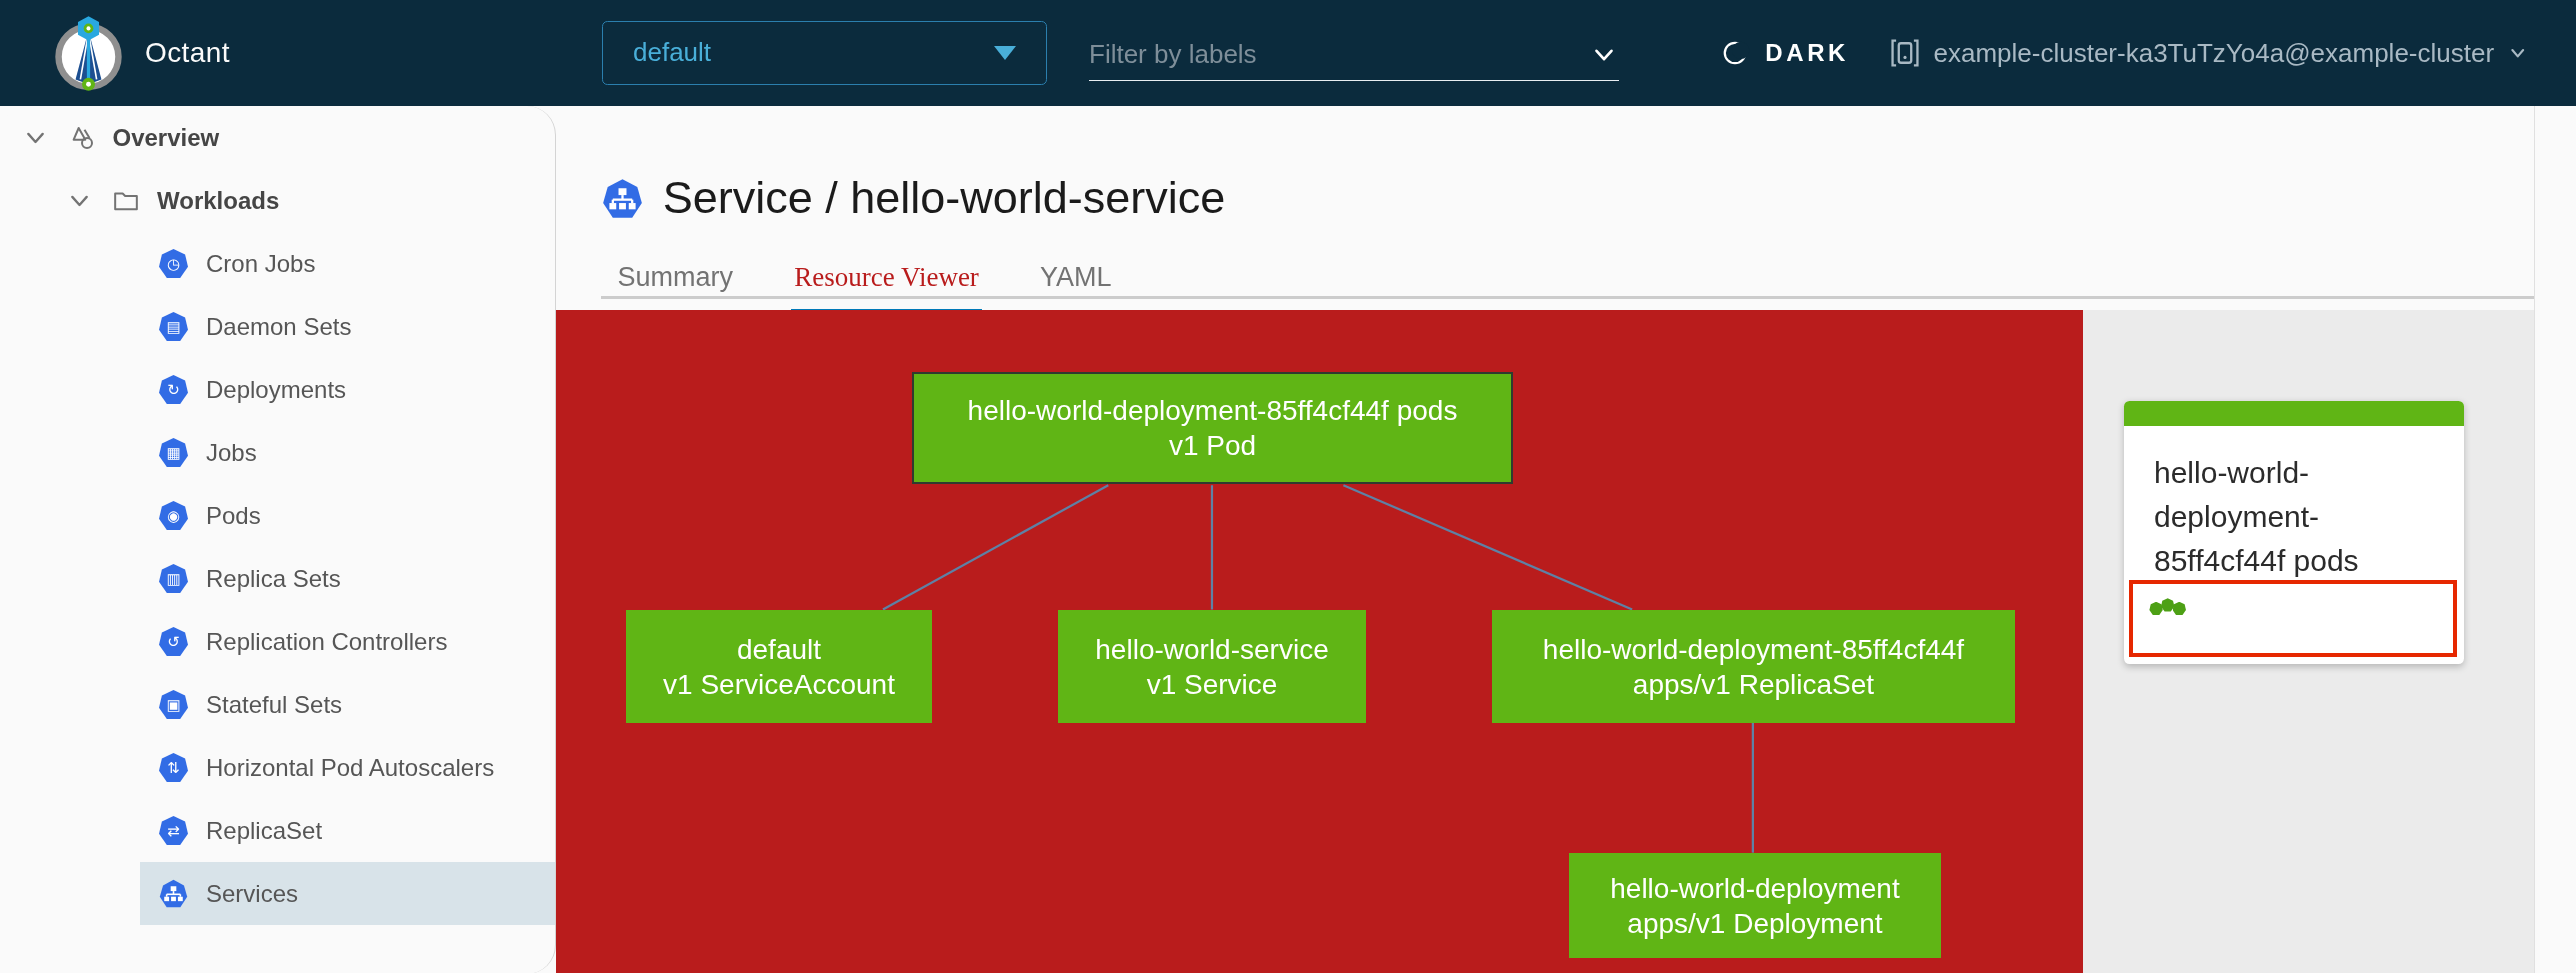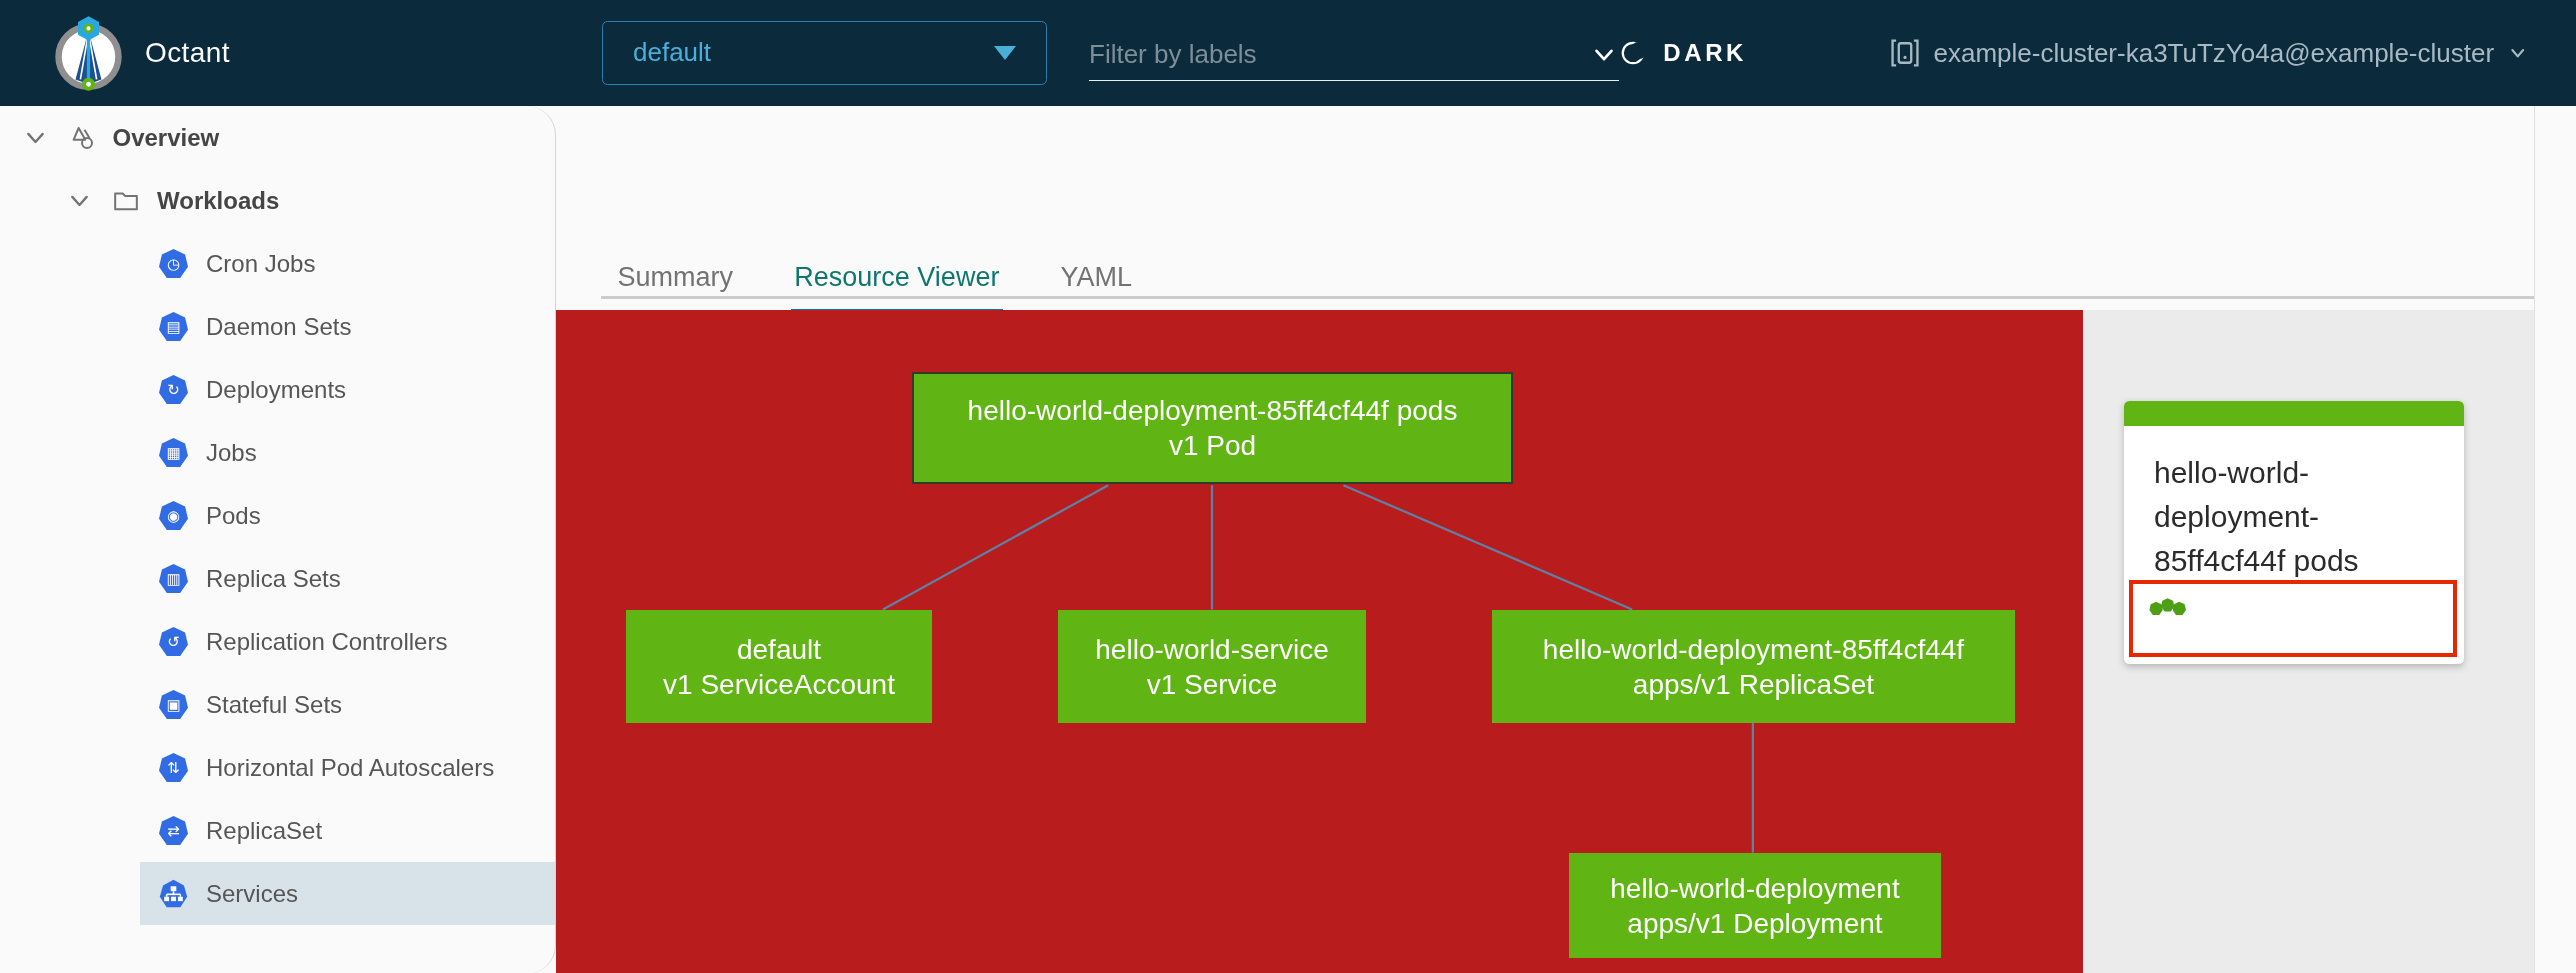--- a/index.html
+++ b/index.html
@@ -17,21 +17,21 @@
                padding:0 30px; cursor:pointer; }
   #ns-select .val { color:#49afd9; font-size:26px; flex:1; }
   #ns-select .caret { width:0; height:0; border-left:11.6px solid transparent;
                border-right:11.6px solid transparent; border-top:14.3px solid #49afd9; }
   #filter { position:absolute; left:1089px; top:29px; width:530px; height:52px;
             border-bottom:1.8px solid #e9eef2; display:flex; align-items:center; }
   #filter input { flex:1; background:transparent; border:none; outline:none;
             color:#c6d2d9; font-size:26px; font-family:"Liberation Sans",sans-serif; }
   #filter input::placeholder { color:#7e8e99; opacity:1; }
   #filter svg { width:30px; height:30px; }
-  #theme-toggle { position:absolute; left:1617px; top:0; height:106px; display:flex;
+  #theme-toggle { position:absolute; left:1719px; top:0; height:106px; display:flex;
             align-items:center; gap:14.3px; cursor:pointer; }
   #theme-toggle .lbl { color:#fff; font-size:24px; font-weight:700; letter-spacing:3.6px; }
   #cluster { position:absolute; left:1889px; top:0; height:106px; display:flex;
             align-items:center; gap:12.5px; cursor:pointer; }
   #cluster .lbl { color:#a9b9c4; font-size:26px; }
 
   
   #sidebar { position:absolute; left:0; top:106px; width:556px; height:868px;
              background:#fafafa; border-right:1.8px solid #d4d4d4; z-index:5;border-radius:29px; }
   .nav-row { position:relative; height:63px; display:flex; align-items:center; cursor:pointer; }
@@ -52,21 +52,21 @@
   .svc-svg { width:29px; height:29px; margin-right:18px; flex:none; }
 
   
   #main { position:absolute; left:556px; top:106px; width:2020px; height:868px; background:#fafafa; }
   #page-head { position:absolute; left:46px; top:66px; display:flex; align-items:center; gap:19.7px; }
   #page-head .title { font-size:45px; color:#1b1b1b; font-weight:400; }
   #page-head svg { width:41px; height:41px; }
   #tabs { position:absolute; left:46px; top:143px; display:flex; gap:54px;margin-left:12px; }
   .tab { font-size:27px; color:#737373; padding:12.5px 3.6px 16px 3.6px; cursor:pointer;
          border-bottom:6.3px solid transparent; }
-  .tab.active { color:#0f766e; font-weight:500; border-bottom:6.3px solid #0079b8; }
+  .tab.active { color:#b91c1c; font-weight:500; border-bottom:6.3px solid #0079b8;font-family:Liberation Serif, serif; }
   #tab-rule { position:absolute; left:45px; top:190px; width:1933px; height:2.7px; background:#cccccc; }
 
   
   #graph { position:absolute; left:0; top:192px; width:1978px; height:675px; background:#b91c1c;margin-top:12px; }
   #edges { position:absolute; left:0; top:0; width:1978px; height:675px; }
   .gnode { position:absolute; background:#60b515; color:#fff; display:flex; flex-direction:column;
            align-items:center; justify-content:center; text-align:center;
            font-size:28px; line-height:35px; cursor:pointer; }
   .gnode.selected { border:2.7px solid #2f3b2f; }
   #node-pod         { left:356px;  top:62px;  width:601px; height:112px; }
@@ -222,20 +222,34 @@
       <rect x="15" y="22" width="6" height="5.5" fill="#ffffff"></rect>
       <rect x="23.5" y="22" width="6" height="5.5" fill="#ffffff"></rect>
     </svg>
     <span class="nav-label">Services</span>
   </div>
 
 </div>
 
 <div id="main">
 
+  <div id="page-head">
+    <svg viewBox="0 0 36 36">
+      <polygon points="18,1 31,8 35,22 26.5,35 9.5,35 1,22 5,8" fill="#326ce5"></polygon>
+      <rect x="14.5" y="9" width="7" height="6" fill="#ffffff"></rect>
+      <line x1="18" y1="15" x2="18" y2="19" stroke="#ffffff" stroke-width="2"></line>
+      <line x1="9.5" y1="19" x2="26.5" y2="19" stroke="#ffffff" stroke-width="2"></line>
+      <line x1="9.5" y1="19" x2="9.5" y2="22" stroke="#ffffff" stroke-width="2"></line>
+      <line x1="26.5" y1="19" x2="26.5" y2="22" stroke="#ffffff" stroke-width="2"></line>
+      <rect x="6.5" y="22" width="6" height="5.5" fill="#ffffff"></rect>
+      <rect x="15" y="22" width="6" height="5.5" fill="#ffffff"></rect>
+      <rect x="23.5" y="22" width="6" height="5.5" fill="#ffffff"></rect>
+    </svg>
+    <span class="title">Service / hello-world-service</span>
+  </div>
 
   <div id="tabs">
     <div class="tab">Summary</div>
     <div class="tab active">Resource Viewer</div>
     <div class="tab">YAML</div>
   </div>
   <div id="tab-rule"></div>
 
   <div id="graph">
     <svg id="edges" viewBox="0 0 2211 755">

